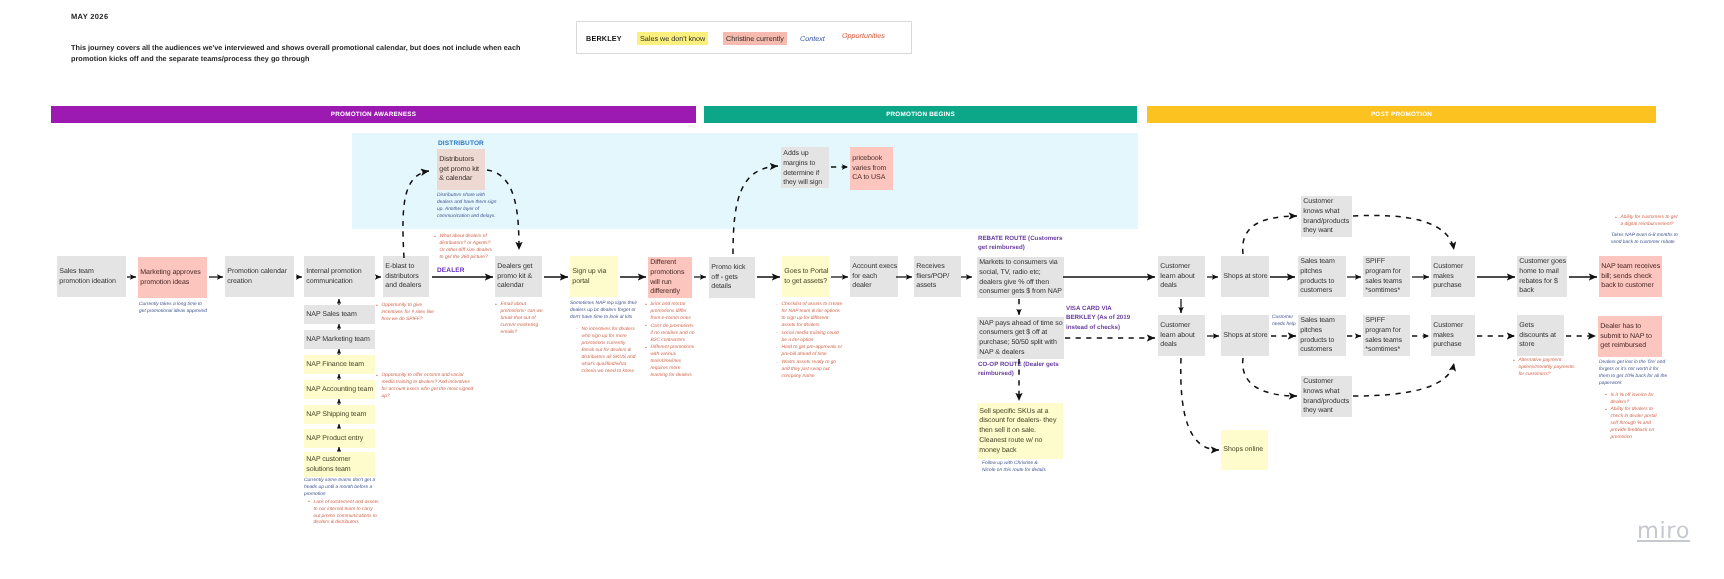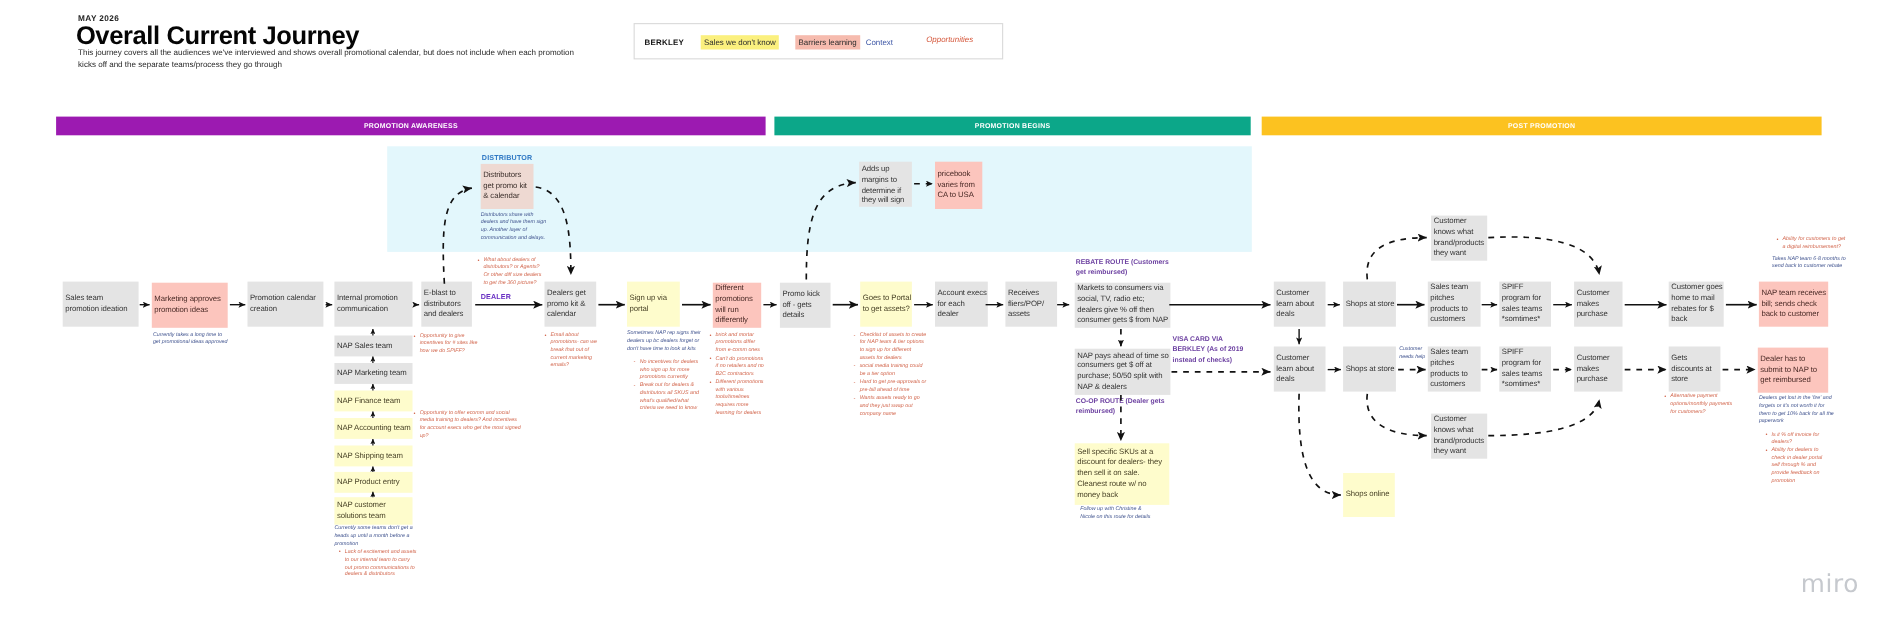--- a/index.html
+++ b/index.html
@@ -4,29 +4,29 @@
 <style>
   * { box-sizing: border-box; }
   html, body { margin:0; padding:0; }
   body { width:1724px; height:579px; background:#ffffff; font-family:"Liberation Sans", sans-serif;
          position:relative; overflow:hidden; -webkit-font-smoothing:antialiased; text-rendering:geometricPrecision; }
   #board { position:absolute; left:0; top:0; width:1724px; height:579px; }
 
   
   #hdr-date { position:absolute; left:71px; top:12px; font-size:7.5px; font-weight:bold; color:#1f1f1f; letter-spacing:.35px; }
   #hdr-title { position:absolute; left:69px; top:19px; font-size:23.2px; font-weight:bold; color:#050505; letter-spacing:-.35px; }
-  #hdr-sub { position:absolute; left:71px; top:42px; width:466px; font-size:7.3px; font-weight:normal; color:#1f1f1f; line-height:11.2px; }
+  #hdr-sub { position:absolute; left:71px; top:42px; width:466px; font-size:7.3px; font-weight:bold; color:#1f1f1f; line-height:11.2px; }
 
   
   #legend { position:absolute; left:576px; top:21px; width:336px; height:33px; border:1px solid #d9d9d9; background:#fff; }
   #legend-label { position:absolute; left:9px; top:11.5px; font-size:7.2px; font-weight:bold; color:#111; letter-spacing:.2px; }
   .lg-item { position:absolute; font-size:7.2px; white-space:nowrap; top:9.5px; }
   .lg-yellow { background:#fbf07e; color:#2b2b2b; padding:2px 3px; left:60px; }
   .lg-pink { background:#f6bbae; color:#2b2b2b; padding:2px 3px; left:146px; }
-  .lg-ctx { color:#3b55a5; left:210px; top:11.5px; }
+  .lg-ctx { color:#3b55a5; font-style:italic; left:223px; top:11.5px; }
   .lg-opp { color:#d5573b; font-style:italic; left:265px; top:9px;text-align:right; }
 
   
   .phase { position:absolute; top:106px; height:17px; color:#fff; font-size:6.3px; font-weight:bold;
            display:flex; align-items:center; justify-content:center; letter-spacing:.25px; }
 
   
   #band-blue { position:absolute; left:352px; top:133px; width:786px; height:96px; background:#e3f7fc; }
 
   
@@ -50,33 +50,32 @@
   .s-opp { color:#d2674e; }
 
   
   .lane { position:absolute; font-size:6.5px; font-weight:bold; letter-spacing:.15px; }
   .route { position:absolute; font-size:6.2px; font-weight:bold; color:#6b3fa0; line-height:9.3px; }
 
   
   #arrows { position:absolute; left:0; top:0; width:1724px; height:579px; pointer-events:none; }
 
   
-  #wm { position:absolute; left:1637px; top:518px; font-size:22.5px; color:#c6c9ce; letter-spacing:0.6px; font-family:"DejaVu Sans", sans-serif; }
+  #wm { position:absolute; left:1637px; top:518px; font-size:22.5px; color:#c6c9ce; letter-spacing:0.6px; font-family:"DejaVu Sans", sans-serif;text-decoration:underline; }
 </style>
 </head>
 <body>
 
 <div id="board">
 <div id="hdr-date">MAY 2026</div>
-<div id="hdr-title">Overall Current Journey</div>
 <div id="hdr-sub">This journey covers all the audiences we've interviewed and shows overall promotional calendar, but does not include when each promotion kicks off and the separate teams/process they go through</div>
 <div id="legend">
   <div id="legend-label">BERKLEY</div>
   <div class="lg-item lg-yellow">Sales we don't know</div>
-  <div class="lg-item lg-pink">Barriers learning</div>
+  <div class="lg-item lg-pink">Christine currently</div>
   <div class="lg-item lg-ctx">Context</div>
   <div class="lg-item lg-opp">Opportunities</div>
 </div>
 <div class="phase" style="left:51px;width:645px;background:#9c1ab1">
       <span>PROMOTION AWARENESS</span>
     </div>
 <div class="phase" style="left:704px;width:433px;background:#0ca789">
       <span>PROMOTION BEGINS</span>
     </div>
 <div class="phase" style="left:1147px;width:509px;background:#fcc220">

